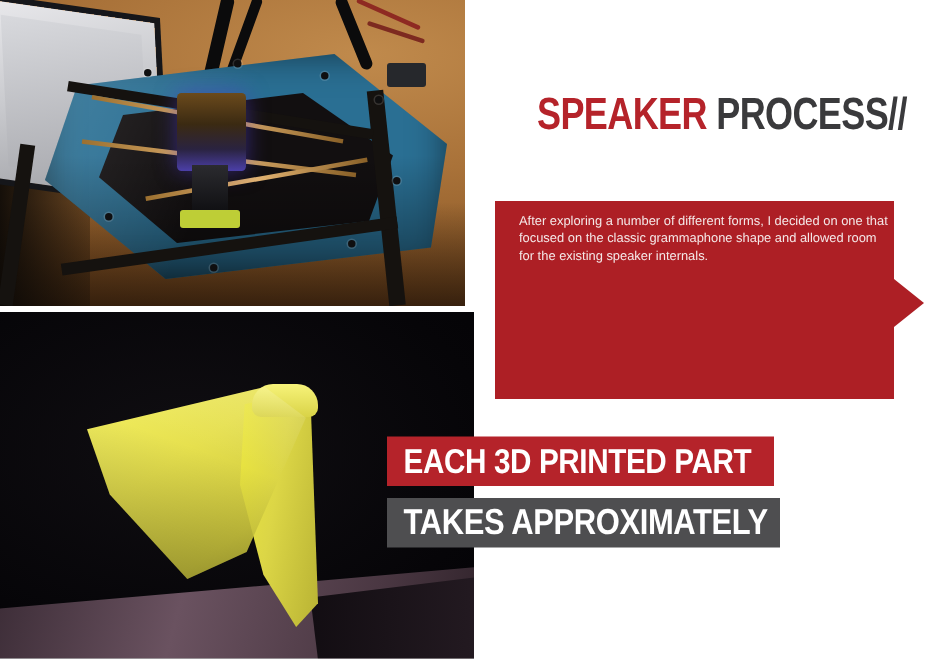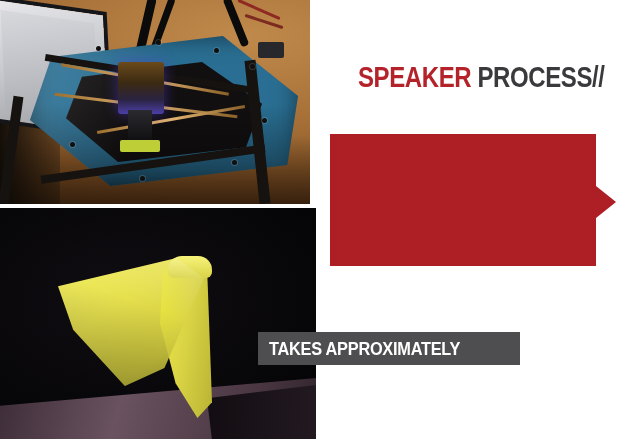--- a/index.html
+++ b/index.html
@@ -215,21 +215,21 @@
     letter-spacing:-0.3px;
   }
   .band-red{
     left:258px; top:291px; width:258px; height:33px;
     background:#b5232a; color:#ffffff;
     font-size:23px; padding-left:11px;
   }
   .band-gray{
     left:258px; top:332px; width:262px; height:33px;
     background:#4e4e50; color:#ffffff;
-    font-size:19px; padding-left:11px;
+    font-size:24px; padding-left:11px;
   }
   .band-white{
     left:260px; top:372px; width:260px; height:33px;
     background:#ffffff; color:#1c1c1e;
     font-size:23px; padding-left:11px;
   }
 </style>
 </head>
 <body>
 
@@ -288,19 +288,23 @@
     <div class="pa-shade"></div>
   </div>
 
   <div class="title">
     <span class="t-red">SPEAKER</span><span class="t-dark"> PROCESS//</span>
   </div>
 
   <div class="callout"></div>
   <div class="callout-tab"></div>
   <div class="callout-body">
-  </div>
-
+    <p>After exploring a number of different forms, I decided on one that focused on the classic grammaphone shape and allowed room for the existing speaker internals.</p>
+  </div>
+
+  <div class="band band-red">
+    <span>EACH 3D PRINTED PART</span>
+  </div>
   <div class="band band-gray">
     <span>TAKES APPROXIMATELY</span>
   </div>
 
 </div>
 
 </body></html>

